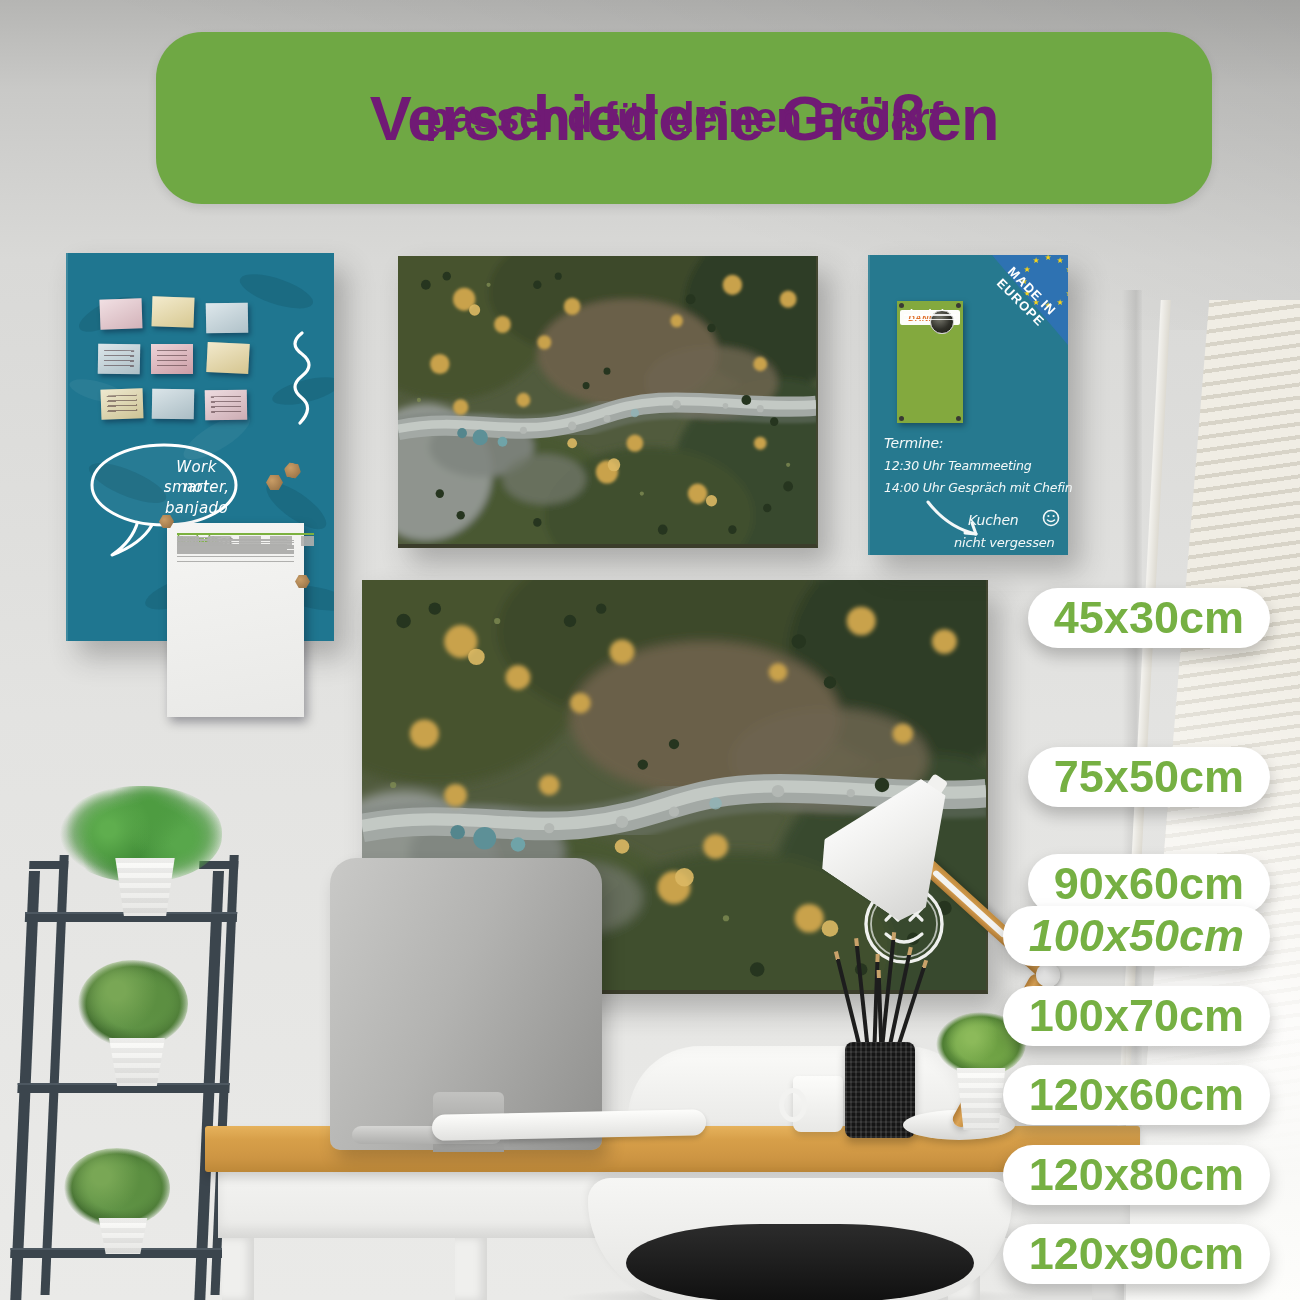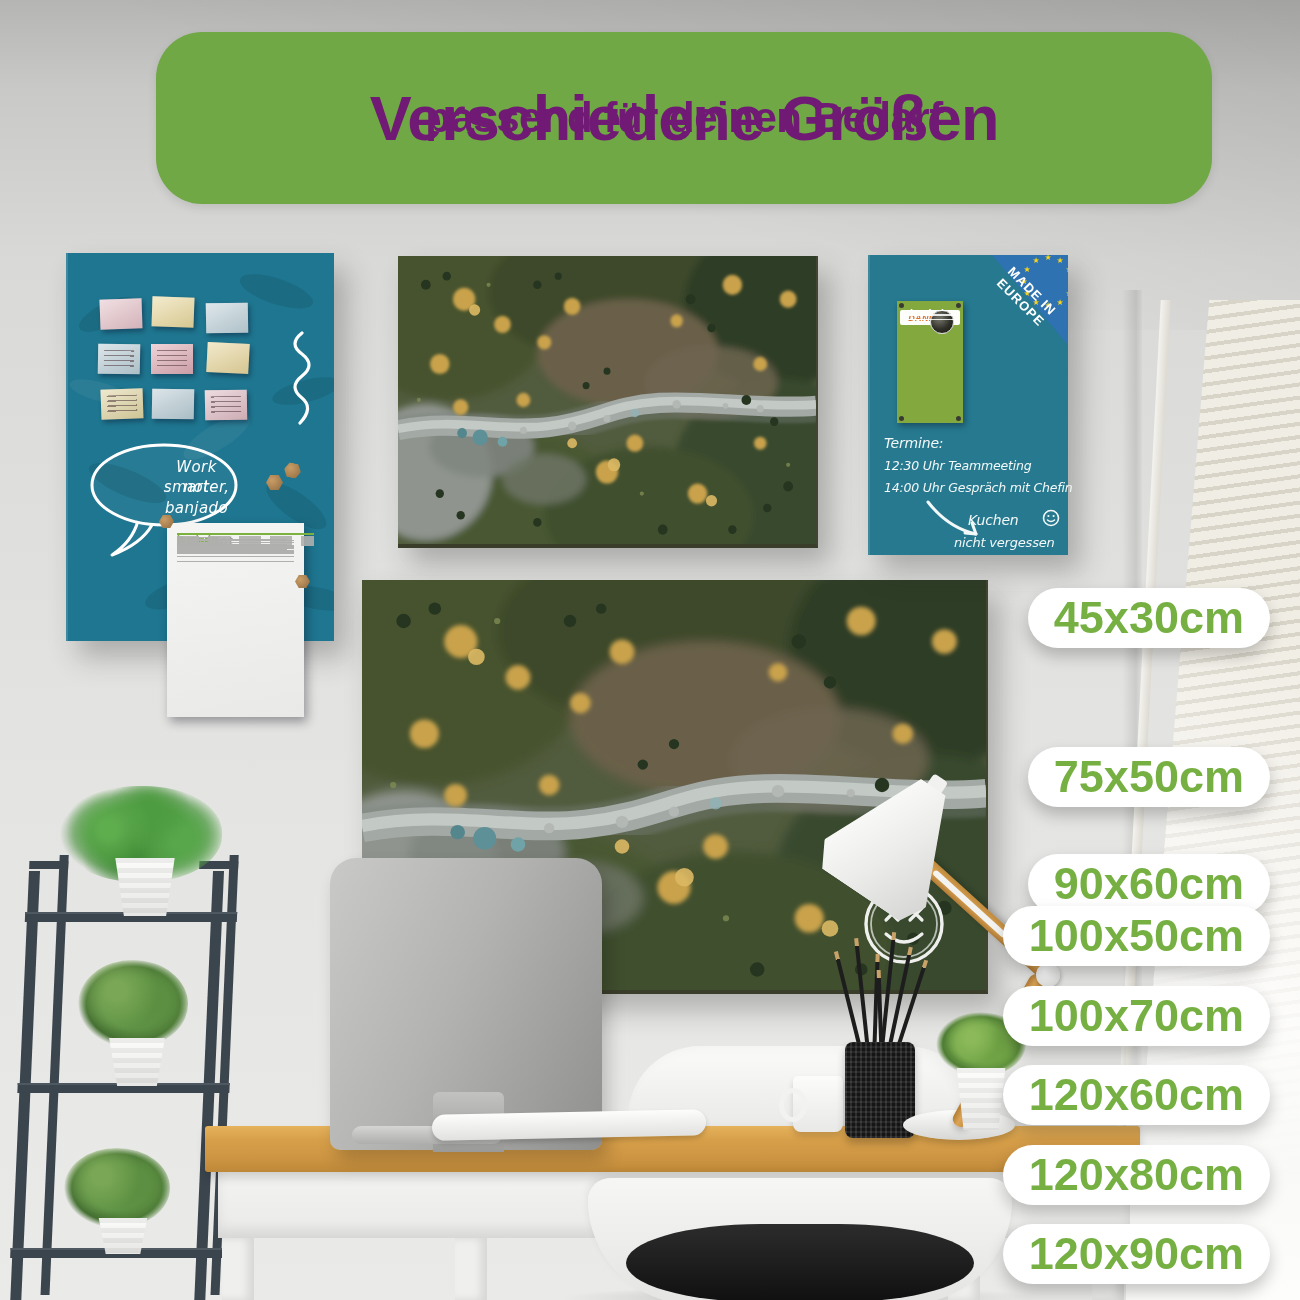--- a/index.html
+++ b/index.html
@@ -114,21 +114,21 @@
   .rb-arrow{left:52px;top:243px;width:66px;height:42px;}
   .rb-kuchen{left:98px;top:257px;font-size:14px;}
   .rb-smiley{left:172px;top:254px;width:18px;height:18px;}
   .rb-vergessen{left:84px;top:280px;font-size:13px;}
 
   
   .badge{right:30px;height:60px;z-index:80;border-radius:30px;background:#fff;
     display:inline-flex;align-items:center;justify-content:center;padding:16px 26px;
     font-size:45px;font-weight:bold;color:#76b043;letter-spacing:0;
     box-shadow:0 8px 16px rgba(0,0,0,.22);margin-left:16px;}
-  .b0{top:588px;} .b1{top:668px;} .b2{top:747px;} .b3{top:854px;} .b4{top:906px;}
+  .b0{top:588px;} .b1{top:668px;} .b2{top:747px;} .b3{top:854px;} .b4{top:906px;font-style:italic;}
   .b5{top:986px;} .b6{top:1065px;} .b7{top:1145px;} .b8{top:1224px;}
 
   
   .shelf{left:18px;top:855px;width:212px;height:445px;z-index:30;transform:skewX(-2.5deg);}
   .shelf div{position:absolute;background:#3b454d;}
   .s-leg1{left:2px;top:16px;width:11px;height:429px;}
   .s-leg2{left:186px;top:16px;width:11px;height:429px;}
   .s-leg3{left:32px;top:0;width:9px;height:440px;background:#46515a;}
   .s-leg4{left:202px;top:0;width:9px;height:440px;background:#46515a;}
   .s-rail1{left:2px;top:6px;width:39px;height:8px;}

